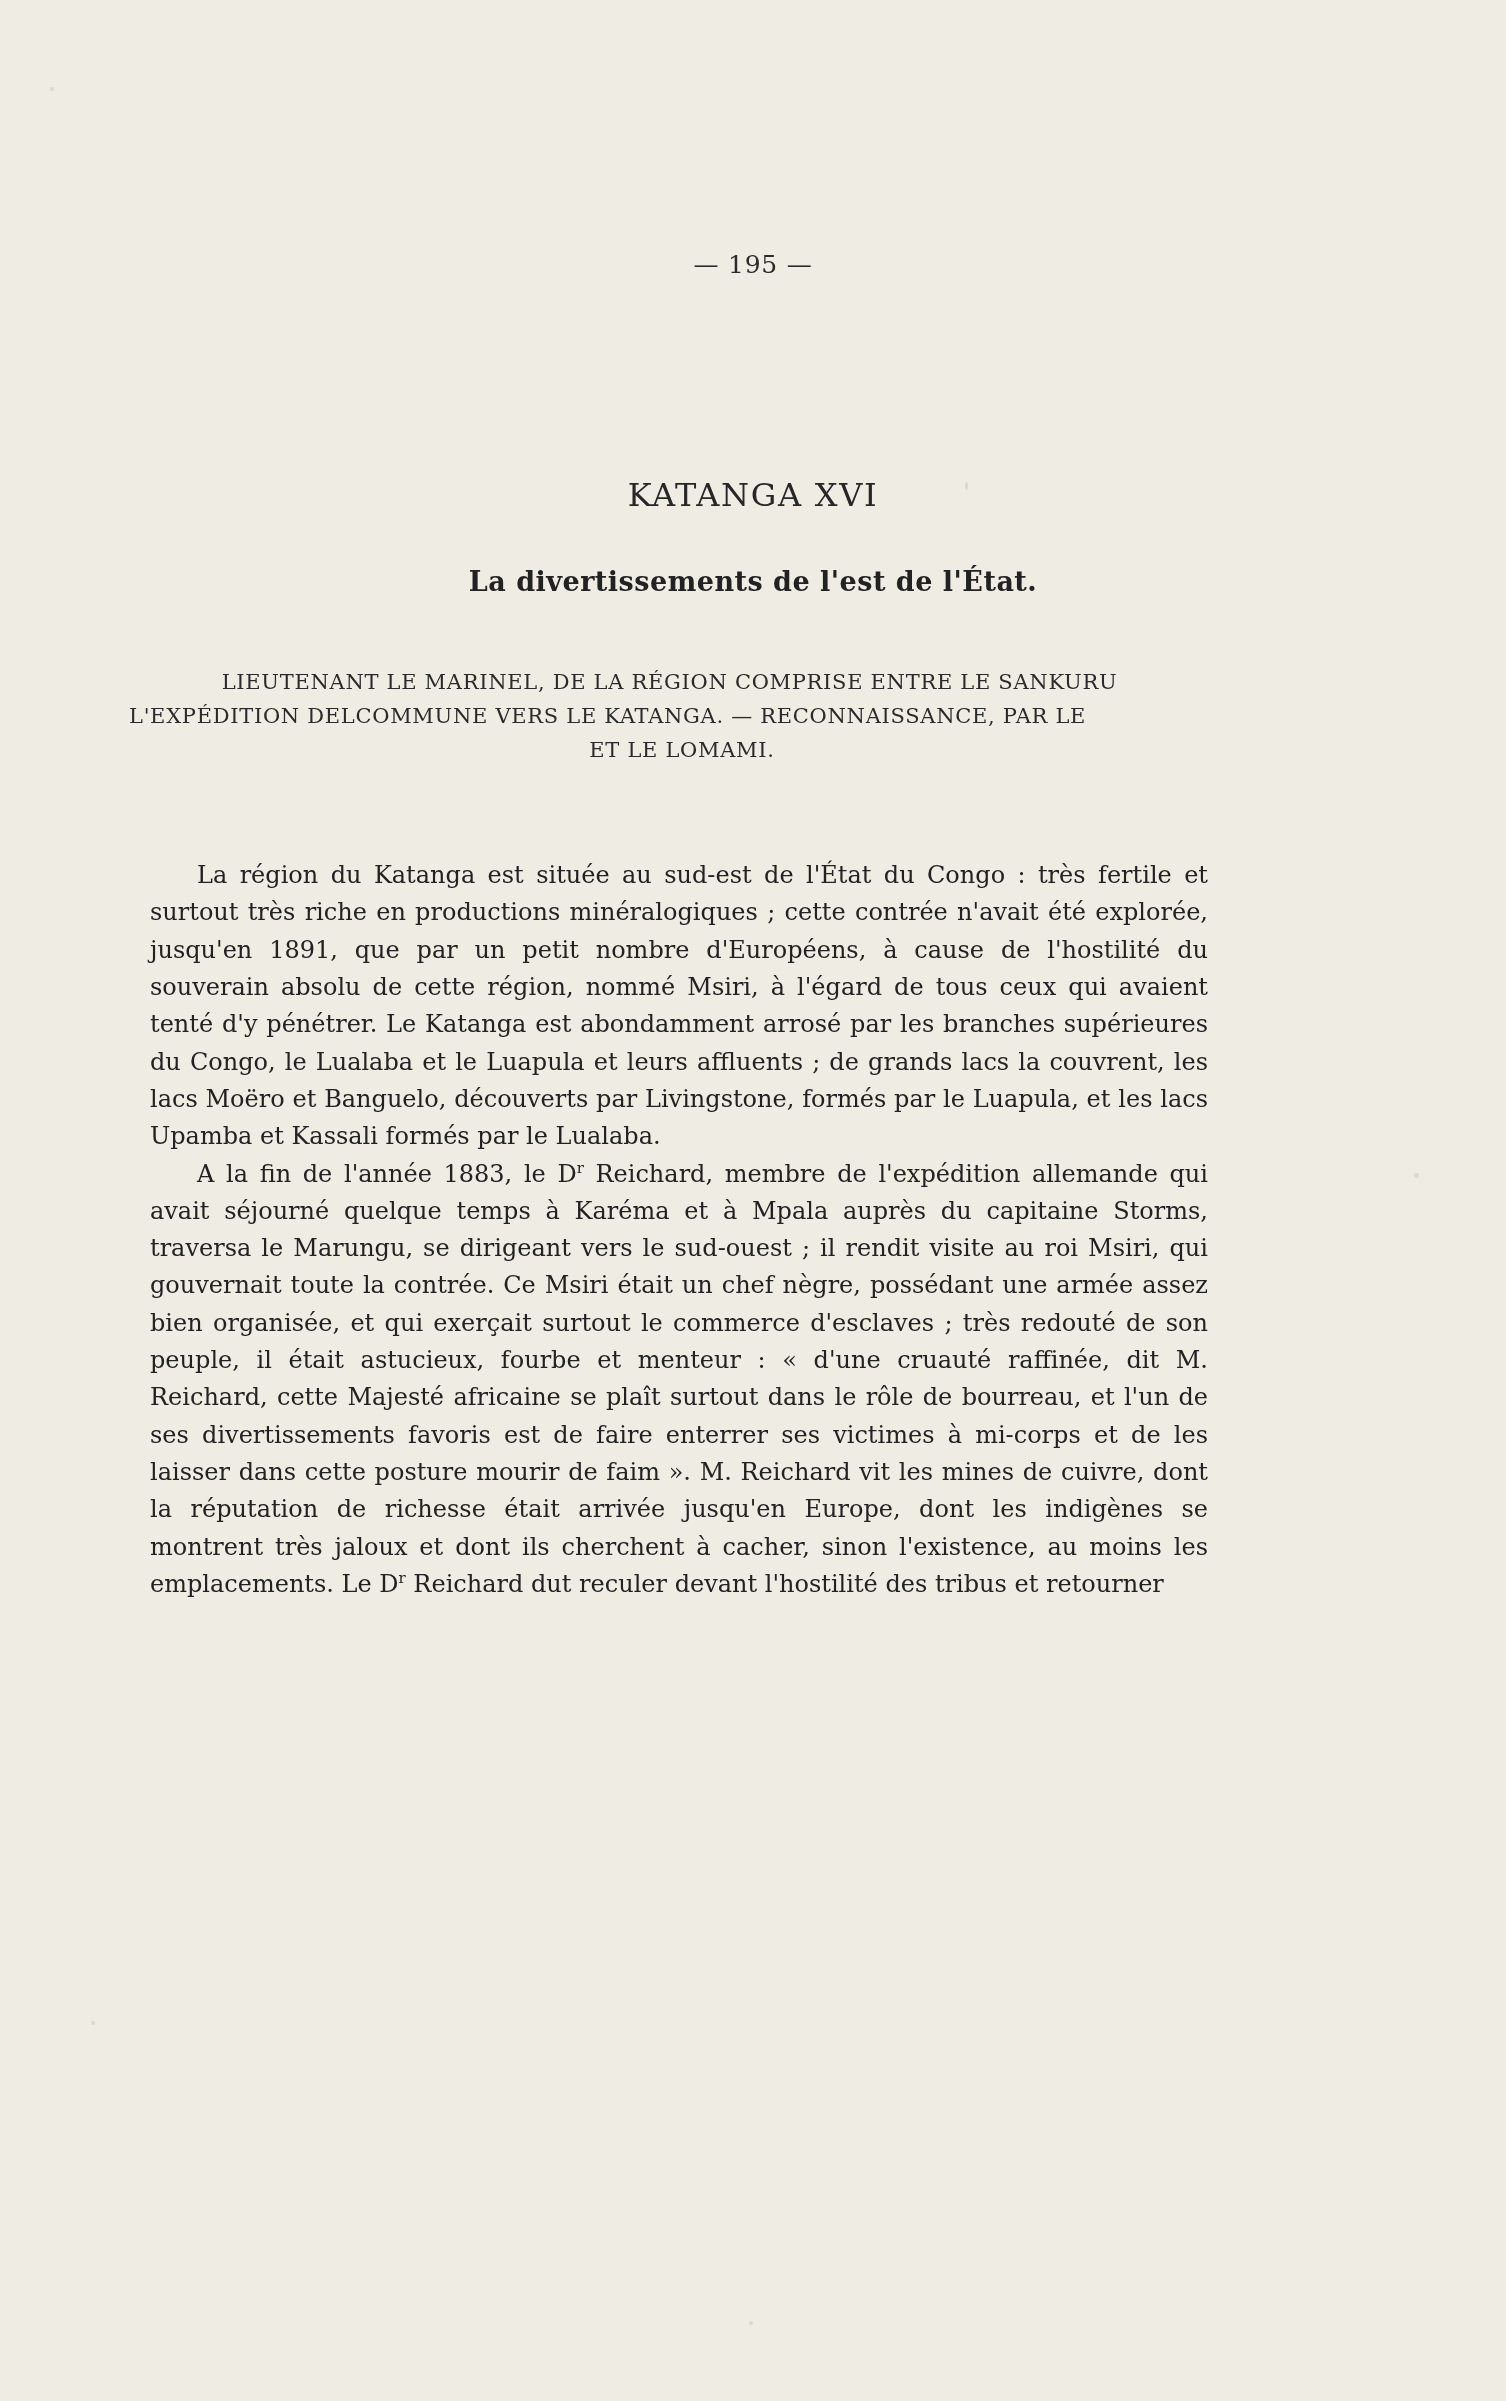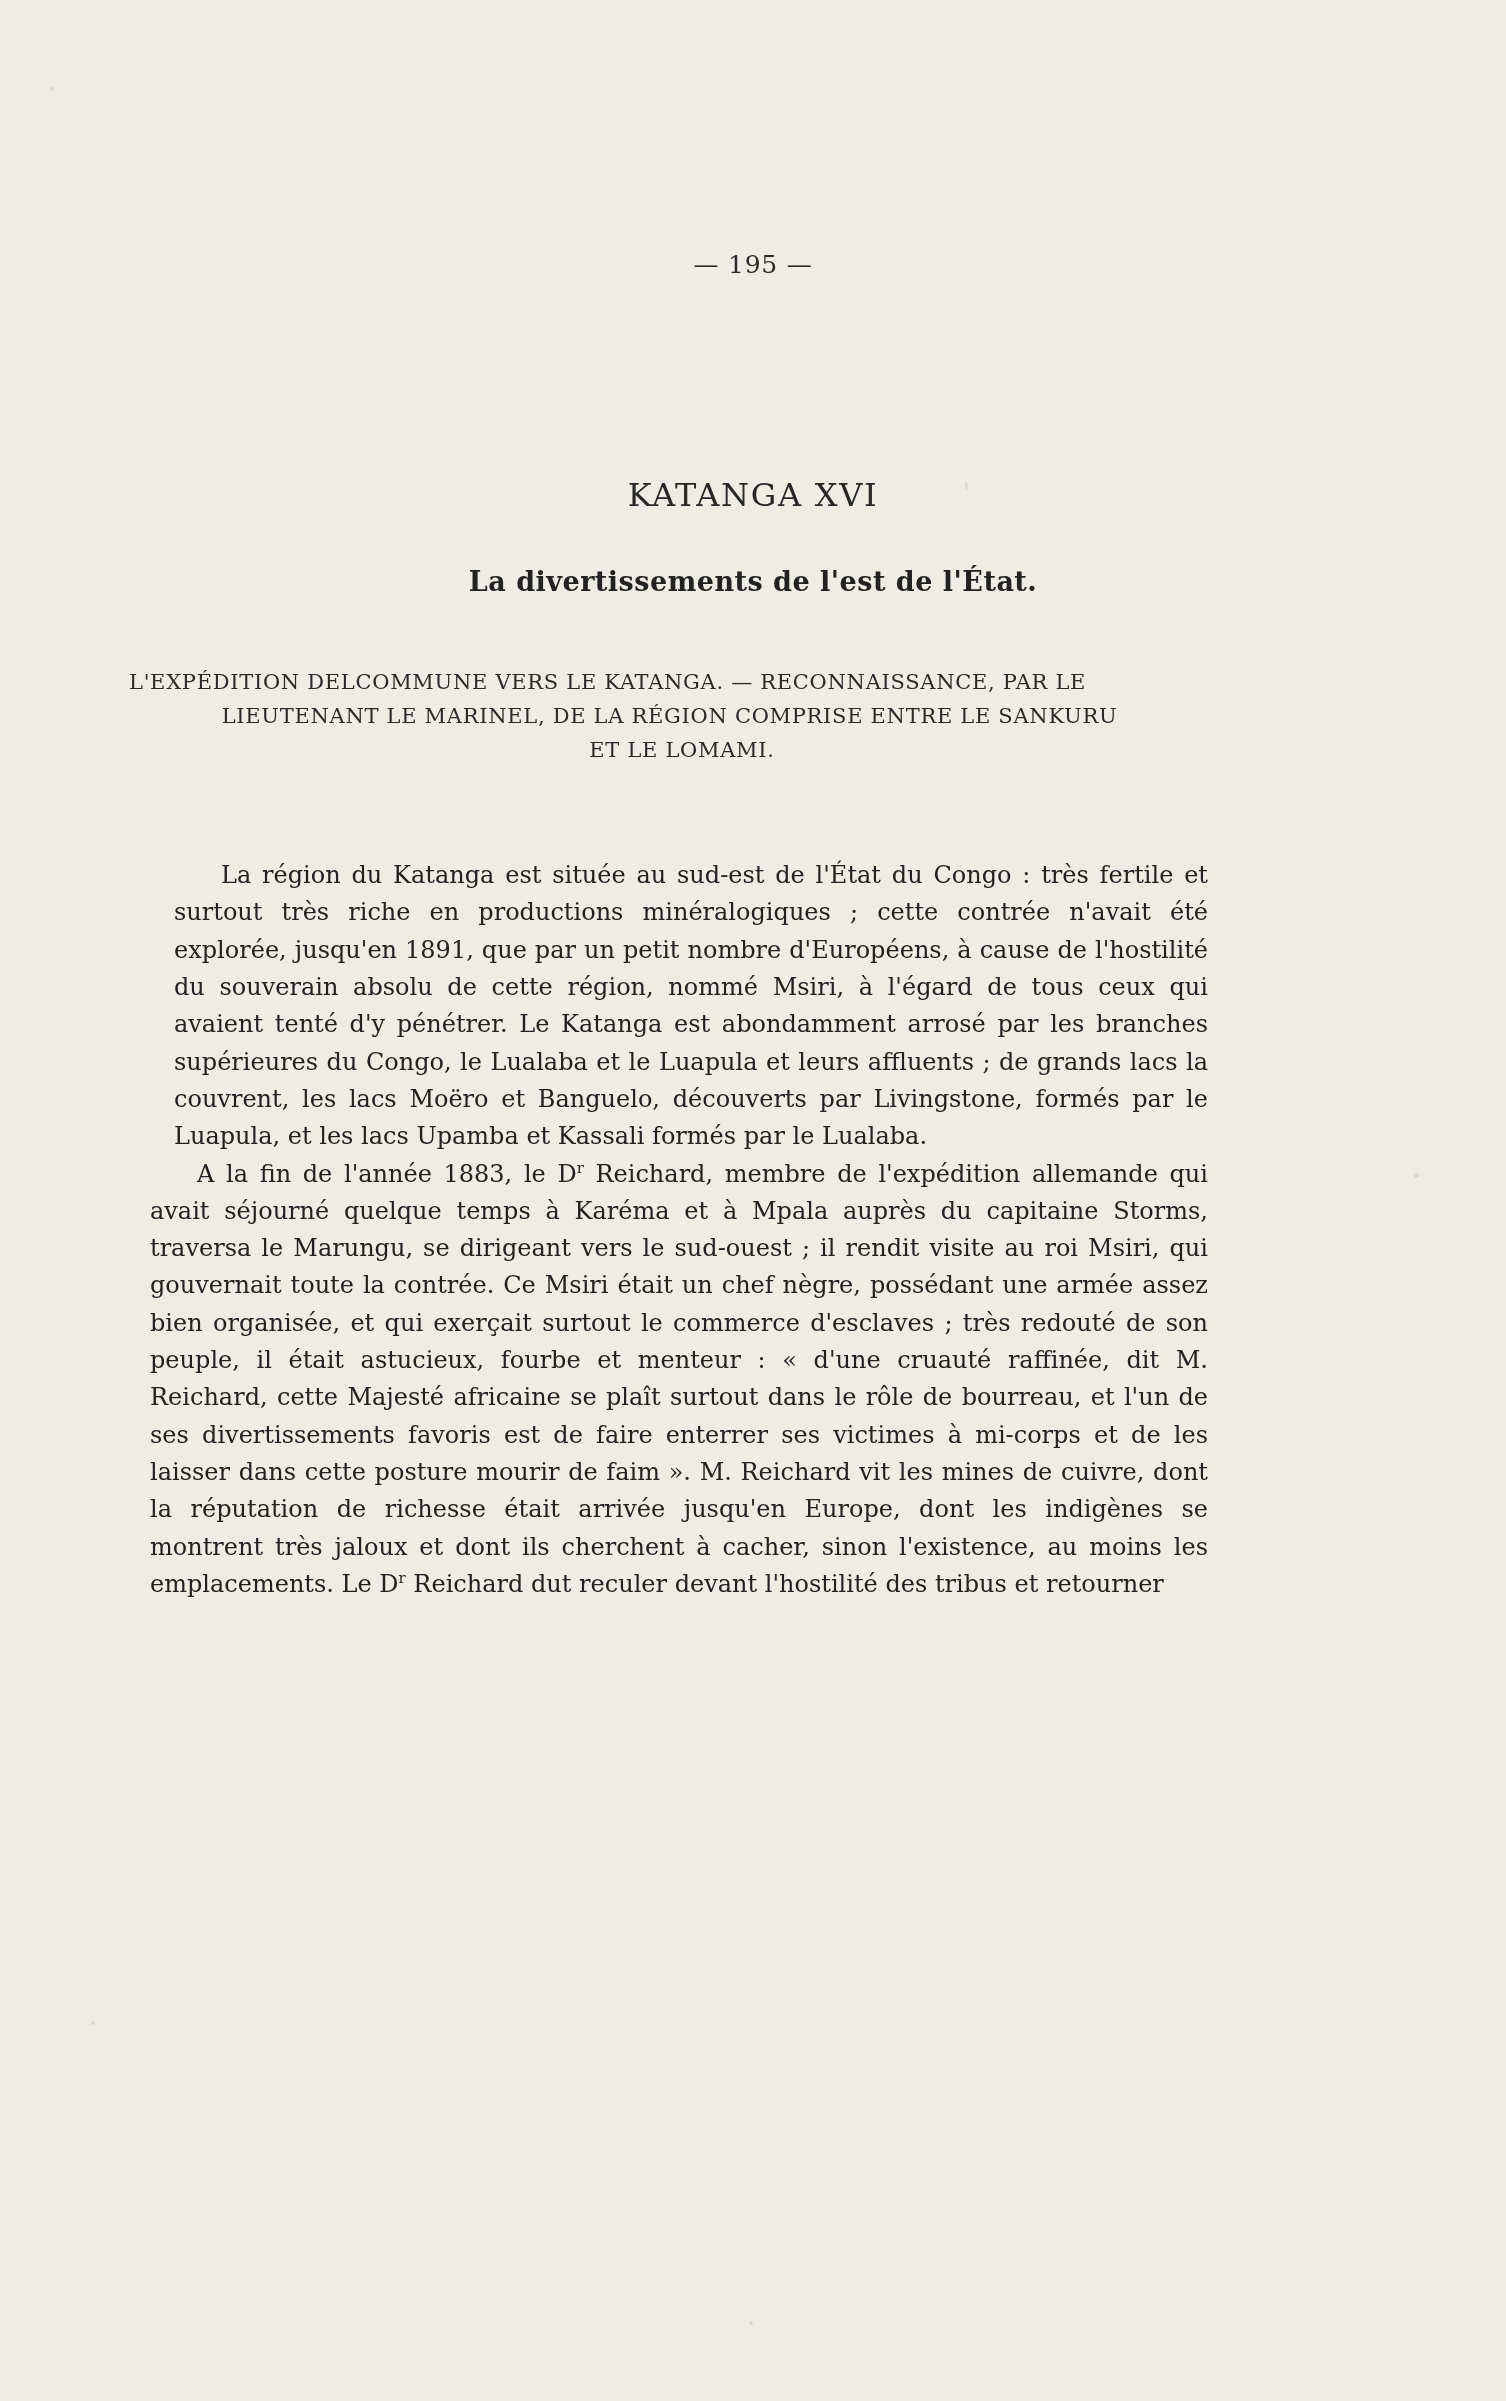--- a/index.html
+++ b/index.html
@@ -74,21 +74,20 @@
     color: #222;
     text-align: justify;
   }
   .body-text p {
     margin: 0;
     text-indent: 47px;
     text-align: justify;
   }
   .body-text p:first-child {
     text-indent: 47px;
-    margin-left: 24px;
   }
   sup {
     font-size: 0.62em;
     vertical-align: super;
     line-height: 0;
   }
   .speckle {
     position: absolute;
     background: #cfc9b8;
     border-radius: 50%;
@@ -100,22 +99,22 @@
 
 <div class="page">
 
   <div class="page-number">— 195 —</div>
 
   <div class="chapter-title">KATANGA XVI</div>
 
   <div class="chapter-subtitle">La divertissements de l'est de l'État.</div>
 
   <div class="summary">
+    <div style="text-align:center;">LIEUTENANT LE MARINEL, DE LA RÉGION COMPRISE ENTRE LE SANKURU</div>
     <div style="text-align:justify;">L'EXPÉDITION DELCOMMUNE VERS LE KATANGA.  —  RECONNAISSANCE, PAR LE</div>
-    <div style="text-align:center;">LIEUTENANT LE MARINEL, DE LA RÉGION COMPRISE ENTRE LE SANKURU</div>
     <div style="text-align:center; padding-left:25px;">ET LE LOMAMI.</div>
   </div>
 
   <div class="body-text">
     <p>La région du Katanga est située au sud-est de l'État du Congo : très fertile et surtout très riche en productions minéralogiques ; cette contrée n'avait été explorée, jusqu'en 1891, que par un petit nombre d'Européens, à cause de l'hostilité du souverain absolu de cette région, nommé Msiri, à l'égard de tous ceux qui avaient tenté d'y pénétrer. Le Katanga est abondamment arrosé par les branches supérieures du Congo, le Lualaba et le Luapula et leurs affluents ; de grands lacs la couvrent, les lacs Moëro et Banguelo, découverts par Livingstone, formés par le Luapula, et les lacs Upamba et Kassali formés par le Lualaba.</p>
     <p><span>A la fin de l'année 1883, le D</span><sup>r</sup><span> Reichard, membre de l'expédition allemande qui avait séjourné quelque temps à Karéma et à Mpala auprès du capitaine Storms, traversa le Marungu, se dirigeant vers le sud-ouest ; il rendit visite au roi Msiri, qui gouvernait toute la contrée. Ce Msiri était un chef nègre, possédant une armée assez bien organisée, et qui exerçait surtout le commerce d'esclaves ; très redouté de son peuple, il était astucieux, fourbe et menteur : « d'une cruauté raffinée, dit M. Reichard, cette Majesté africaine se plaît surtout dans le rôle de bourreau, et l'un de ses divertissements favoris est de faire enterrer ses victimes à mi-corps et de les laisser dans cette posture mourir de faim ». M. Reichard vit les mines de cuivre, dont la réputation de richesse était arrivée jusqu'en Europe, dont les indigènes se montrent très jaloux et dont ils cherchent à cacher, sinon l'existence, au moins les emplacements. Le D</span><sup>r</sup><span> Reichard dut reculer devant l'hostilité des tribus et retourner</span></p>
   </div>
 
   <div class="speckle" style="top:87px;left:50px;width:4.2px;height:4.2px;"></div>
   <div class="speckle" style="top:1173px;left:1414px;width:5px;height:5px;"></div>

